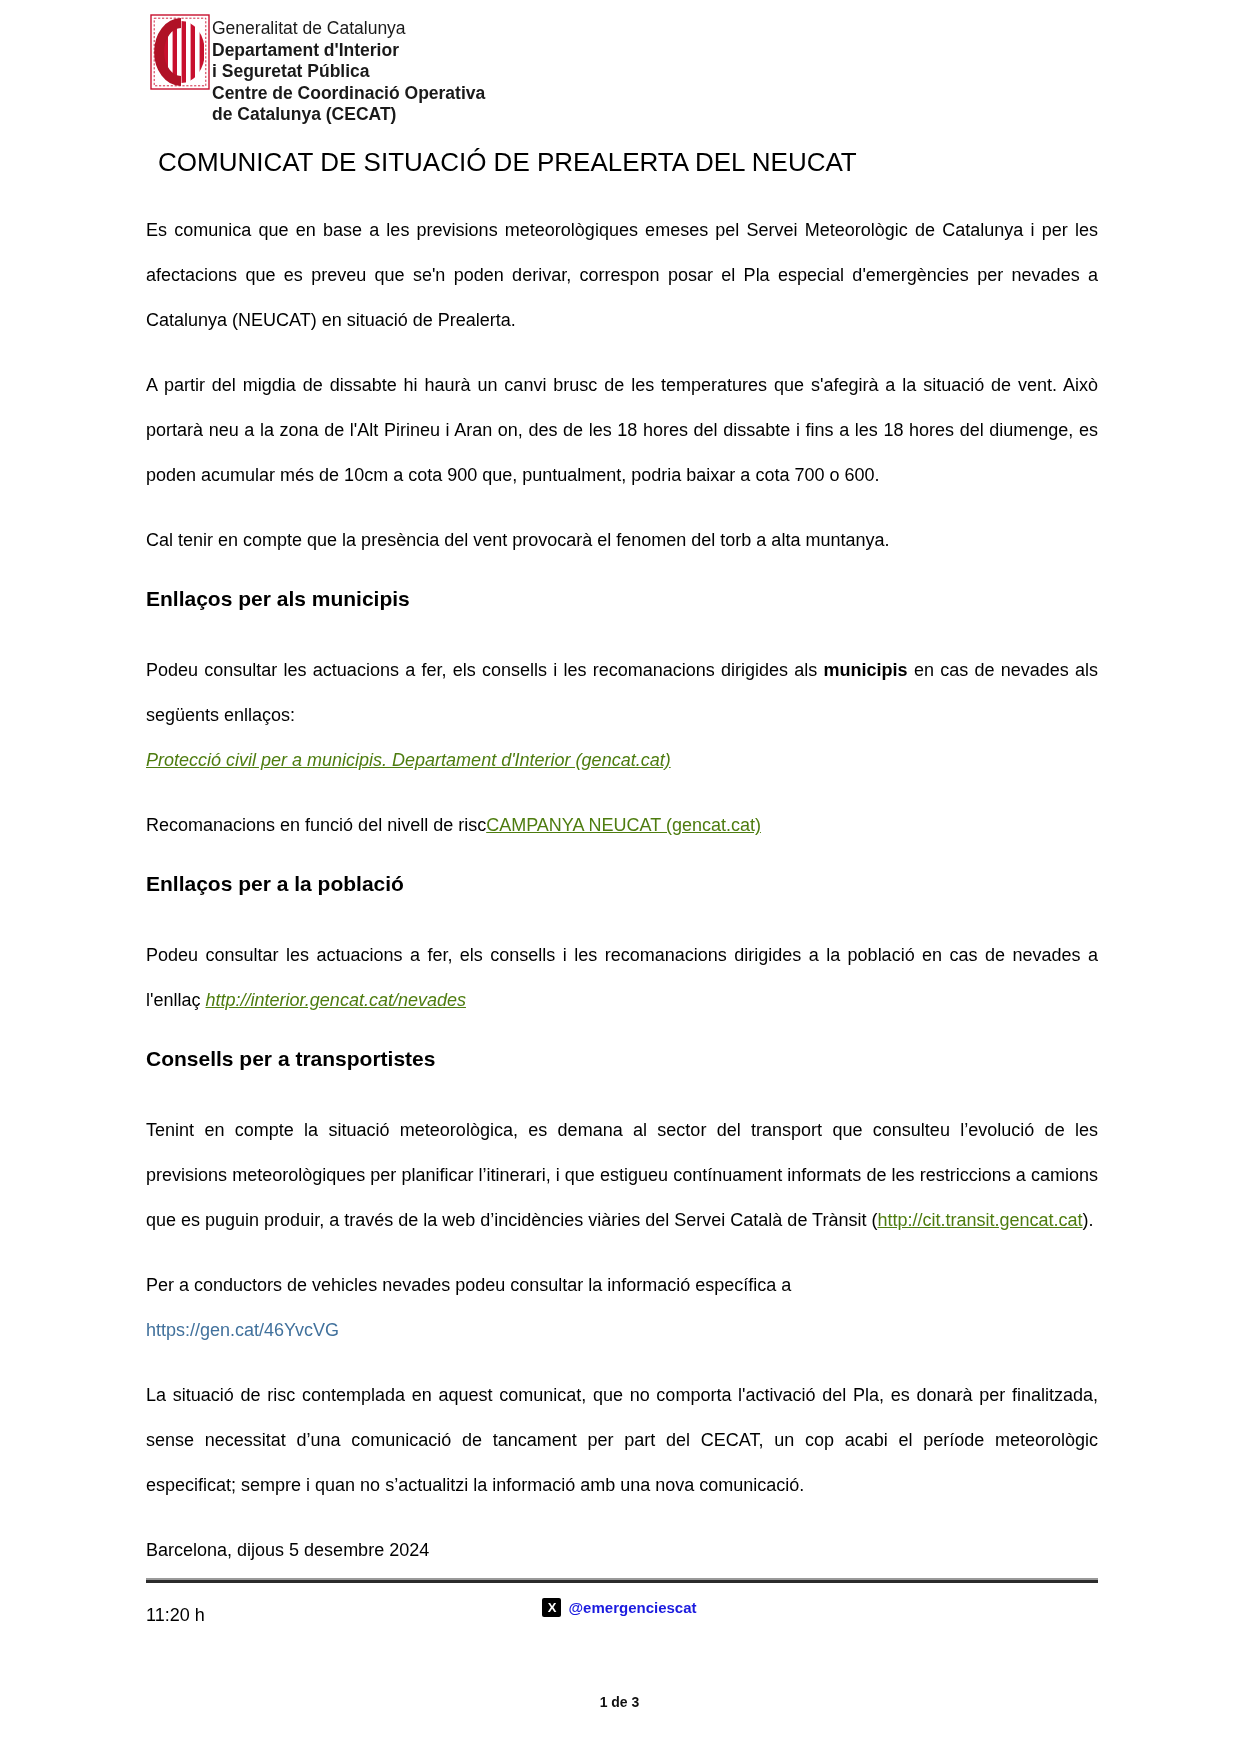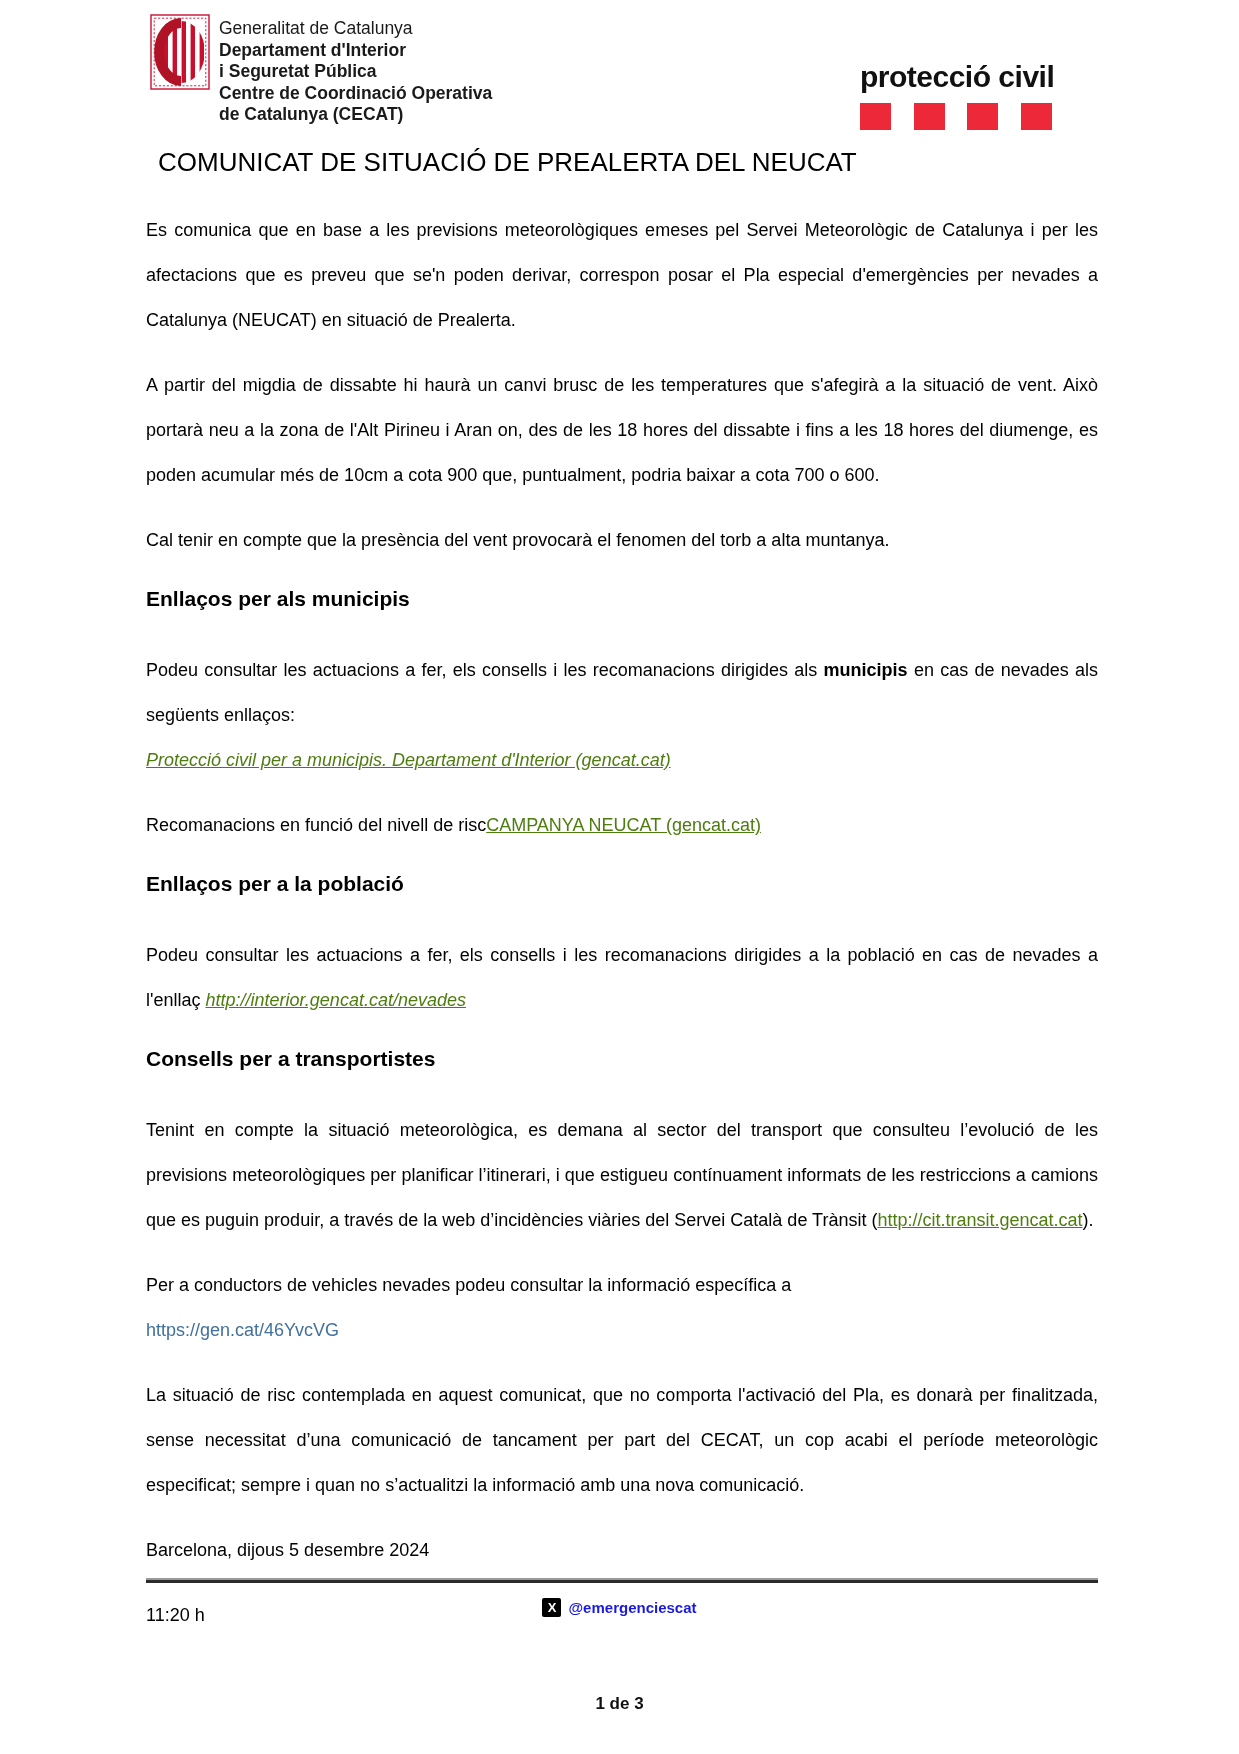--- a/index.html
+++ b/index.html
@@ -3,21 +3,21 @@
 <meta charset="utf-8">
 <style>
   html,body { margin:0; padding:0; background:#ffffff; }
   .page {
     position:relative; width:1239px; height:1754px; margin:0 auto;
     background:#ffffff; color:#000;
     font-family:"Liberation Sans", sans-serif; overflow:hidden;
   }
 
   
-  .gencat { position:absolute; left:150px; top:14px; display:flex; gap:9px; }
+  .gencat { position:absolute; left:150px; top:14px; display:flex; gap:2px; }
   .senyera { width:60px; height:76px; flex:0 0 auto; }
   .gencat-text { padding-top:4px; font-size:17.5px; line-height:21.5px; color:#1a1a1a; }
   .gc-bold { font-weight:700; }
 
   .pc { position:absolute; left:860px; top:60px; width:232px; }
   .pc-text { font-size:30px; font-weight:700; color:#111; letter-spacing:-0.5px; white-space:nowrap; }
   .pc-squares { display:flex; width:192px; justify-content:space-between; margin-top:9px; }
   .pc-sq { width:31px; height:27px; background:#ED2939; }
 
   
@@ -41,21 +41,21 @@
     display:flex; justify-content:center; align-items:center; gap:7px;
   }
   .x-icon {
     width:19px; height:19px; background:#000; color:#fff;
     font-weight:700; font-size:13px; line-height:19px;
     display:inline-flex; align-items:center; justify-content:center; border-radius:2px;
   }
   a.handle { color:#1A1ADF; font-weight:700; font-size:15px; text-decoration:none; cursor:pointer; }
   .page-number {
     position:absolute; left:0; right:0; top:1694px;
-    text-align:center; font-size:17px; font-weight:700; color:#111;
+    text-align:center; font-size:14px; font-weight:700; color:#111;
   }
 </style>
 </head>
 <body>
 
 <div class="page">
 
   <div class="gencat">
     <svg class="senyera" viewBox="0 0 60 76" xmlns="http://www.w3.org/2000/svg" aria-hidden="true">
       <defs>
@@ -71,29 +71,20 @@
     </svg>
     <div class="gencat-text">
       <div>Generalitat de Catalunya</div>
       <div class="gc-bold">Departament d'Interior</div>
       <div class="gc-bold">i Seguretat Pública</div>
       <div class="gc-bold">Centre de Coordinació Operativa</div>
       <div class="gc-bold">de Catalunya (CECAT)</div>
     </div>
   </div>
 
-  <div class="pc">
-    <div class="pc-text">protecció civil</div>
-    <div class="pc-squares">
-      <span class="pc-sq"></span>
-      <span class="pc-sq"></span>
-      <span class="pc-sq"></span>
-      <span class="pc-sq"></span>
-    </div>
-  </div>
 
   <main class="content">
     <h1>COMUNICAT DE SITUACIÓ DE PREALERTA DEL NEUCAT</h1>
 
     <p>Es comunica que en base a les previsions meteorològiques emeses pel Servei Meteorològic de Catalunya i per les afectacions que es preveu que se'n poden derivar, correspon posar el Pla especial d'emergències per nevades a Catalunya (NEUCAT) en situació de Prealerta.</p>
 
     <p>A partir del migdia de dissabte hi haurà un canvi brusc de les temperatures que s'afegirà a la situació de vent. Això portarà neu a la zona de l'Alt Pirineu i Aran on, des de les 18 hores del dissabte i fins a les 18 hores del diumenge, es poden acumular més de 10cm a cota 900 que, puntualment, podria baixar a cota 700 o 600.</p>
 
     <p>Cal tenir en compte que la presència del vent provocarà el fenomen del torb a alta muntanya.</p>
 

